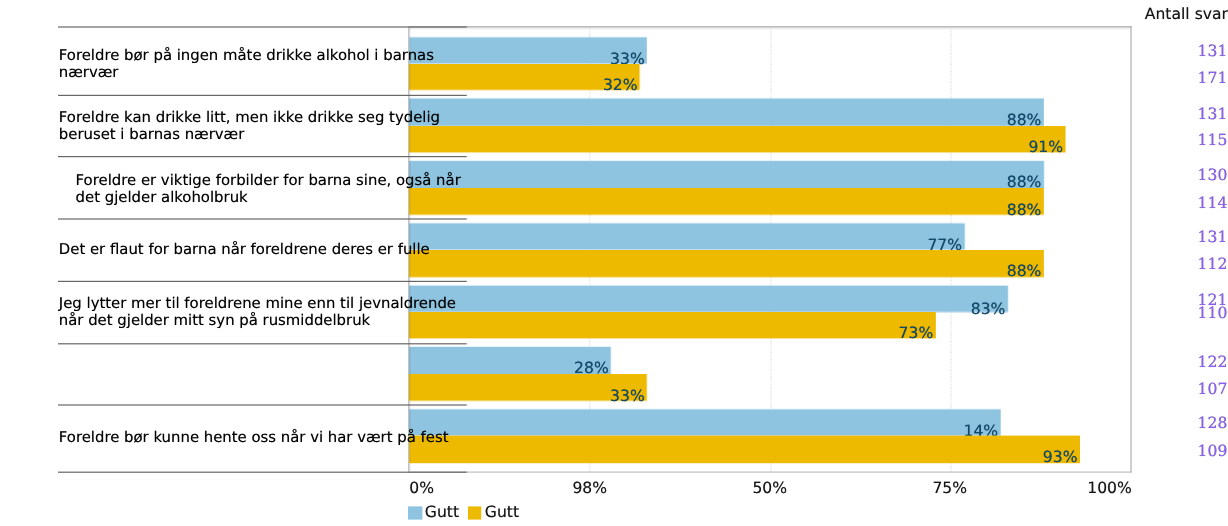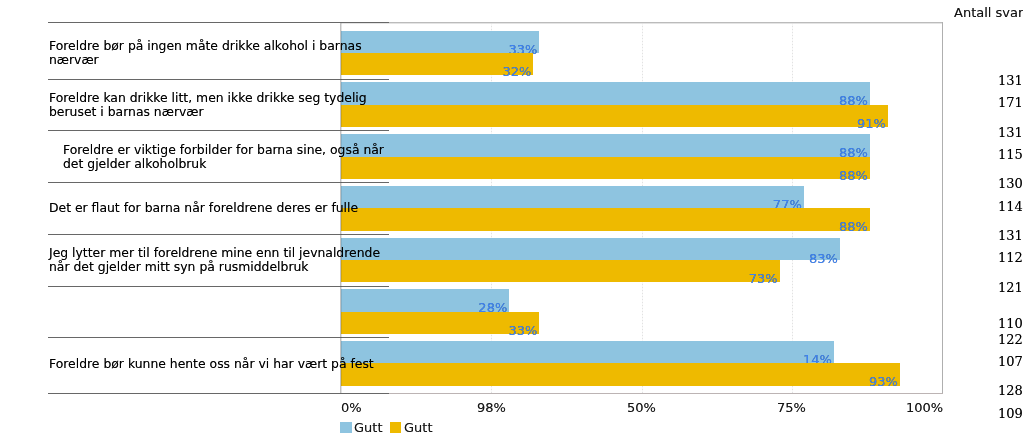--- a/index.html
+++ b/index.html
@@ -21,40 +21,40 @@
   #frame-bottom{position:absolute;left:1px;top:371px;width:602px;height:1px;background:#bcb4b4;}
   #frame-left{position:absolute;left:0;top:0;width:1px;height:372px;background:#c2c2c2;}
   #axis-left-overlay{position:absolute;left:1px;top:1px;width:1px;height:370px;background:rgba(60,60,60,0.15);}
   #frame-right{position:absolute;left:602px;top:0;width:1px;height:372px;background:#afafaf;}
 
   
   #plot-inner{position:absolute;left:341px;top:23px;width:601px;height:370px;overflow:hidden;z-index:2;}
   .gridline{position:absolute;top:0;width:1px;height:370px;
             background-image:repeating-linear-gradient(to bottom,#e2e2e2 0 1.2px,#f7f7f7 1.2px 3px);}
   .bar{position:absolute;left:0;}
-  .bar-label{will-change:transform;text-shadow:0 0 0.6px rgba(0,0,0,0.5);position:absolute;left:0;font-size:13px;color:#3b82f6;text-align:right;
+  .bar-label{will-change:transform;text-shadow:0 0 0.6px rgba(0,0,0,0.5);position:absolute;left:0;font-size:13px;color:#0c4a6e;text-align:right;
              display:flex;align-items:center;justify-content:flex-end;padding-top:15px;box-sizing:border-box;}
 
   
   #xaxis{position:absolute;left:341px;top:401px;width:603px;height:15px;}
   .xtick{will-change:transform;text-shadow:0 0 0.6px rgba(0,0,0,0.5);position:absolute;top:0;font-size:13px;color:#161616;white-space:nowrap;line-height:13px;}
 
   
   #legend{position:absolute;left:340px;top:422px;height:12px;white-space:nowrap;}
   .legend-item{display:inline-block;vertical-align:top;height:12px;}
   .legend-swatch{display:inline-block;width:11.5px;height:11px;vertical-align:top;margin-top:0px;}
   .legend-text{will-change:transform;text-shadow:0 0 0.6px rgba(0,0,0,0.5);display:inline-block;font-size:13px;color:#161616;vertical-align:top;
                line-height:11px;margin-left:2.5px;margin-right:7px;}
 
   
   #counts{position:absolute;left:900px;top:0;width:123px;height:438px;}
   #counts-header{will-change:transform;text-shadow:0 0 0.6px rgba(0,0,0,0.5);position:absolute;right:0px;top:6px;font-size:13px;color:#151515;
                  white-space:nowrap;line-height:13px;}
   .count-val{will-change:transform;text-shadow:0 0 0.6px rgba(0,0,0,0.5);position:absolute;right:0px;font-family:"DejaVu Serif",serif;font-size:13px;
-             color:#000000;line-height:13px;height:13px;white-space:nowrap;margin-top:37px;}
+             color:#8b5cf6;line-height:13px;height:13px;white-space:nowrap;}
 </style>
 </head>
 <body>
 
 <div id="page">
 
   <div id="label-table">
       <div class="cat-cell" style="top: 26.8px; height: 51.74px;">
         <div class="cat-text">Foreldre bør på ingen måte drikke alkohol i barnas nærvær</div>
       </div>
@@ -143,20 +143,20 @@
     <div id="counts-header">Antall svar</div>
   <div class="count-val" style="top: 36.875px;">131</div>
       <div class="count-val" style="top: 59.225px;">171</div>
       <div class="count-val" style="top: 88.615px;">131</div>
       <div class="count-val" style="top: 110.965px;">115</div>
       <div class="count-val" style="top: 140.355px;">130</div>
       <div class="count-val" style="top: 162.705px; text-align: center;">114</div>
       <div class="count-val" style="top: 192.095px;">131</div>
       <div class="count-val" style="top: 214.445px;">112</div>
       <div class="count-val" style="top: 243.835px;">121</div>
-      <div class="count-val" style="top: 280px;">110</div>
+      <div class="count-val" style="top: 255px;">110</div>
       <div class="count-val" style="top: 295.575px;">122</div>
       <div class="count-val" style="top: 317.925px;">107</div>
       <div class="count-val" style="top: 347.315px;">128</div>
       <div class="count-val" style="top: 369.665px;">109</div>
     </div>
 
 </div>
 
 </body></html>

